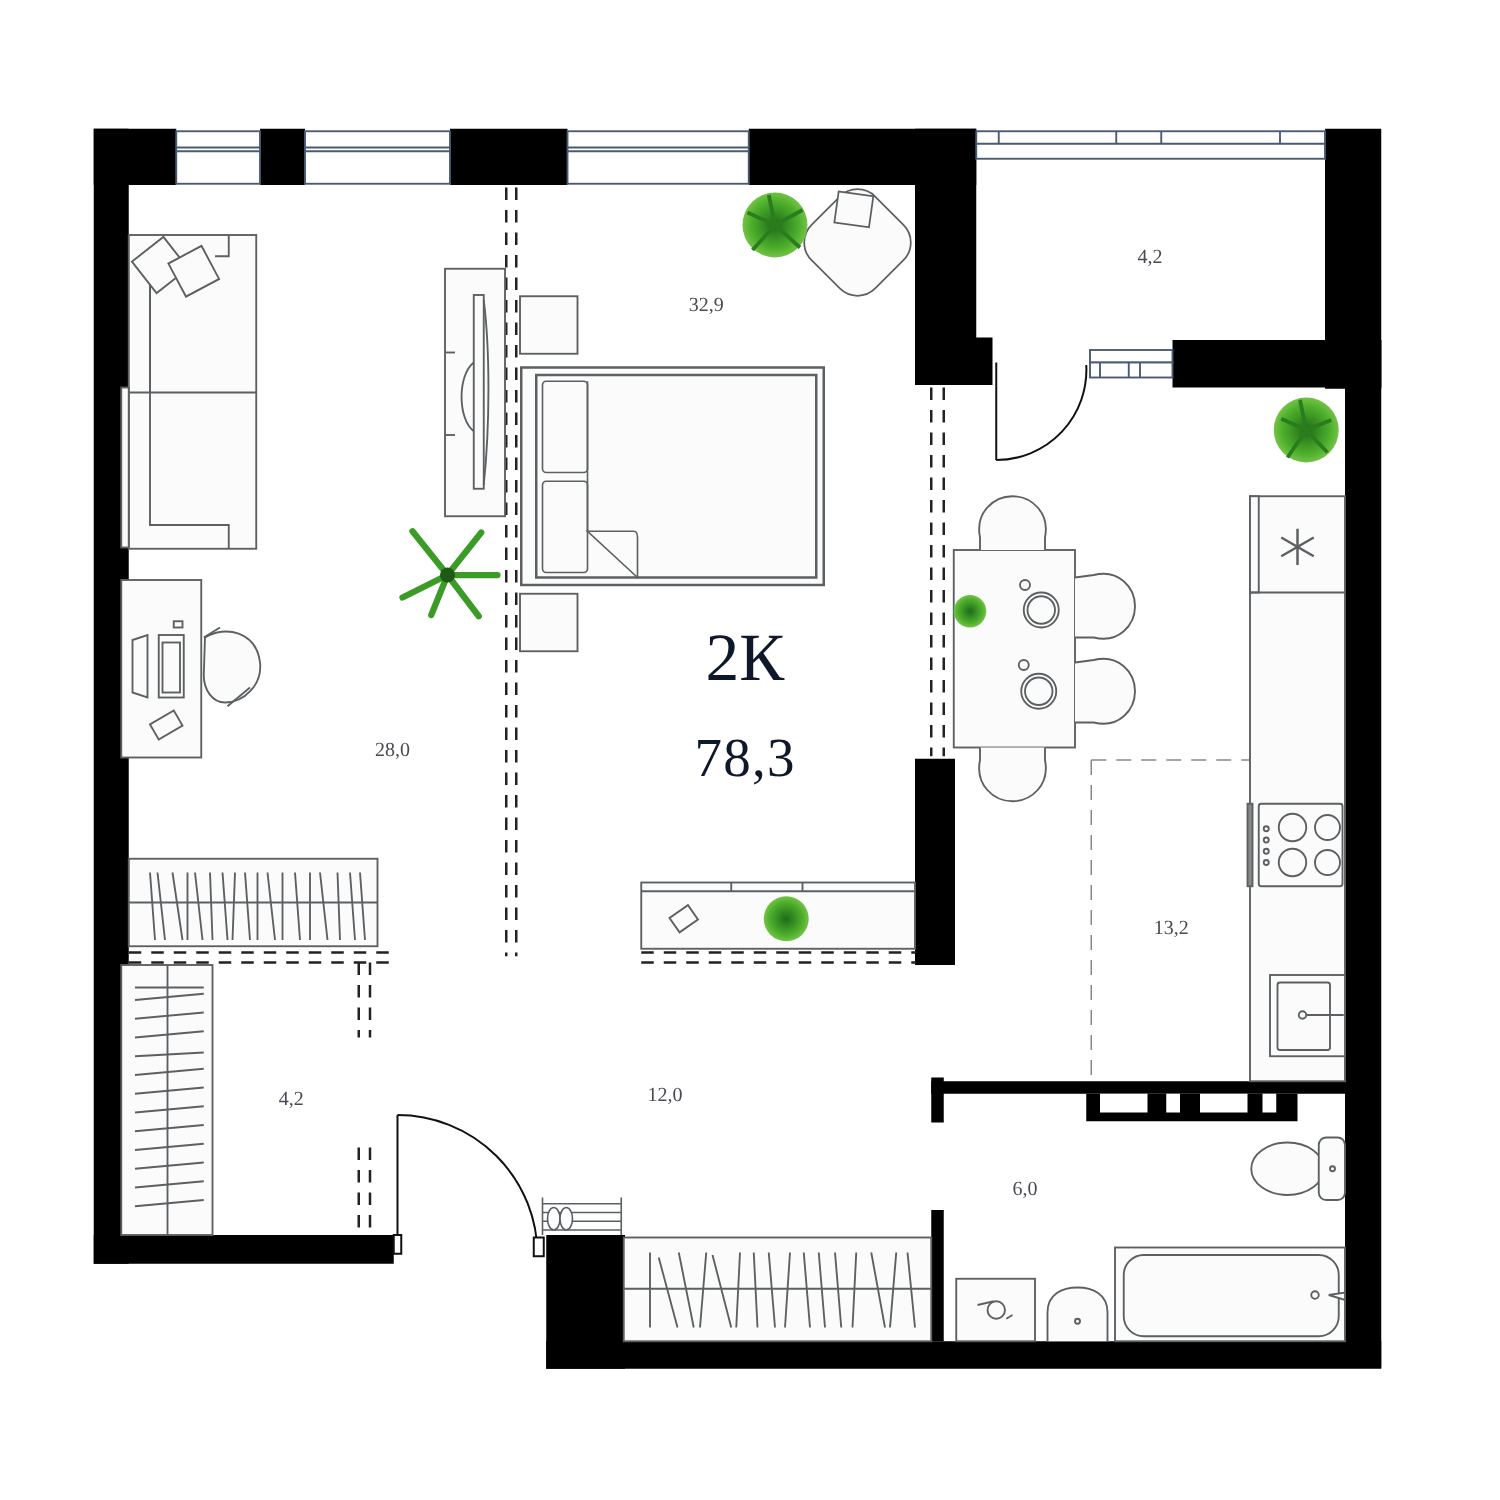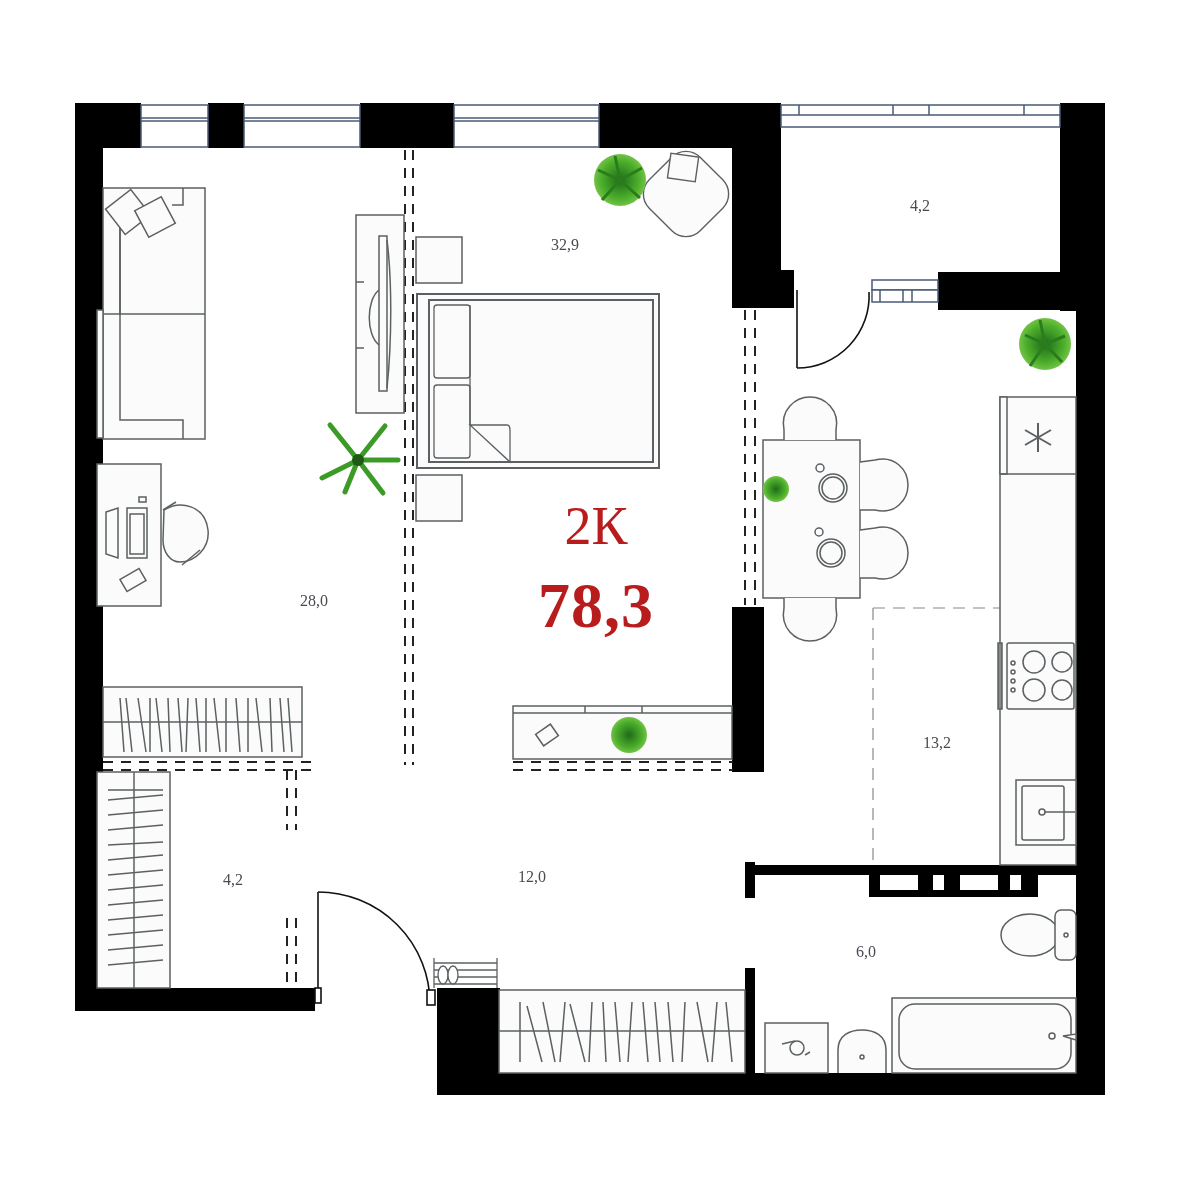--- a/index.html
+++ b/index.html
@@ -1,21 +1,21 @@
 <!DOCTYPE html>
 <html><head>
 <meta charset="utf-8">
 <style>
   html, body { margin:0; padding:0; background:#ffffff; }
   body { width:1200px; height:1200px; position:relative; overflow:hidden; font-family:"DejaVu Serif", "Liberation Serif", serif; }
   #plan { position:absolute; left:0; top:0; width:1200px; height:1200px; }
   .area-label { position:absolute; color:#4a4b52; font-family:"Liberation Serif","DejaVu Serif",serif; font-size:16px; transform:translate(-50%,-50%); white-space:nowrap; }
-  .big-label { position:absolute; color:#b91c1c; font-family:"Liberation Serif","DejaVu Serif",serif; transform:translate(-50%,-50%); white-space:nowrap; }
+  .big-label { position:absolute; color:#0f172a; font-family:"Liberation Serif","DejaVu Serif",serif; transform:translate(-50%,-50%); white-space:nowrap; }
   .type-label { font-size:54px; }
-  .total-label { font-size:64px; letter-spacing:1px;font-weight:bold; }
+  .total-label { font-size:44px; letter-spacing:1px; }
 </style>
 </head>
 <body>
 
 <svg id="plan" viewBox="0 0 1200 1200" xmlns="http://www.w3.org/2000/svg">
   <defs>
     <radialGradient id="leafg" cx="50%" cy="50%" r="60%">
       <stop offset="0%" stop-color="#1f6b1a"></stop>
       <stop offset="60%" stop-color="#4cae2b"></stop>
       <stop offset="100%" stop-color="#8fd15a"></stop>
@@ -305,13 +305,13 @@
 
 <div class="big-label type-label" style="left:596px; top:526px;">2К</div>
 <div class="big-label total-label" style="left:596px; top:606px;">78,3</div>
 
 <div class="area-label" style="left:314px; top:601px;">28,0</div>
 <div class="area-label" style="left:565px; top:245px;">32,9</div>
 <div class="area-label" style="left:920px; top:206px;">4,2</div>
 <div class="area-label" style="left:937px; top:743px;">13,2</div>
 <div class="area-label" style="left:233px; top:880px;">4,2</div>
 <div class="area-label" style="left:532px; top:877px;text-align:right;">12,0</div>
-<div class="area-label" style="left:866px; top:952px;">6,0</div>
+<div class="area-label" style="left:820px; top:952px;">6,0</div>
 
 </body></html>

